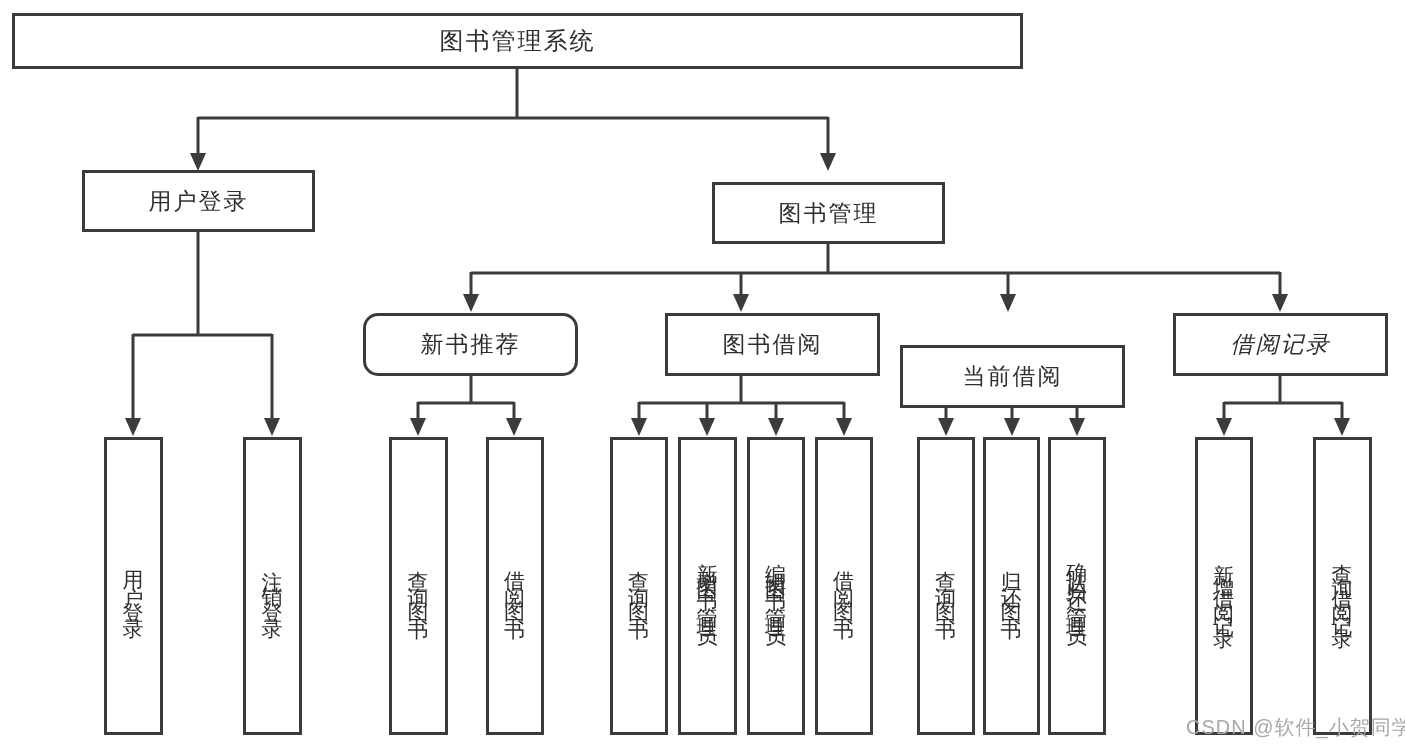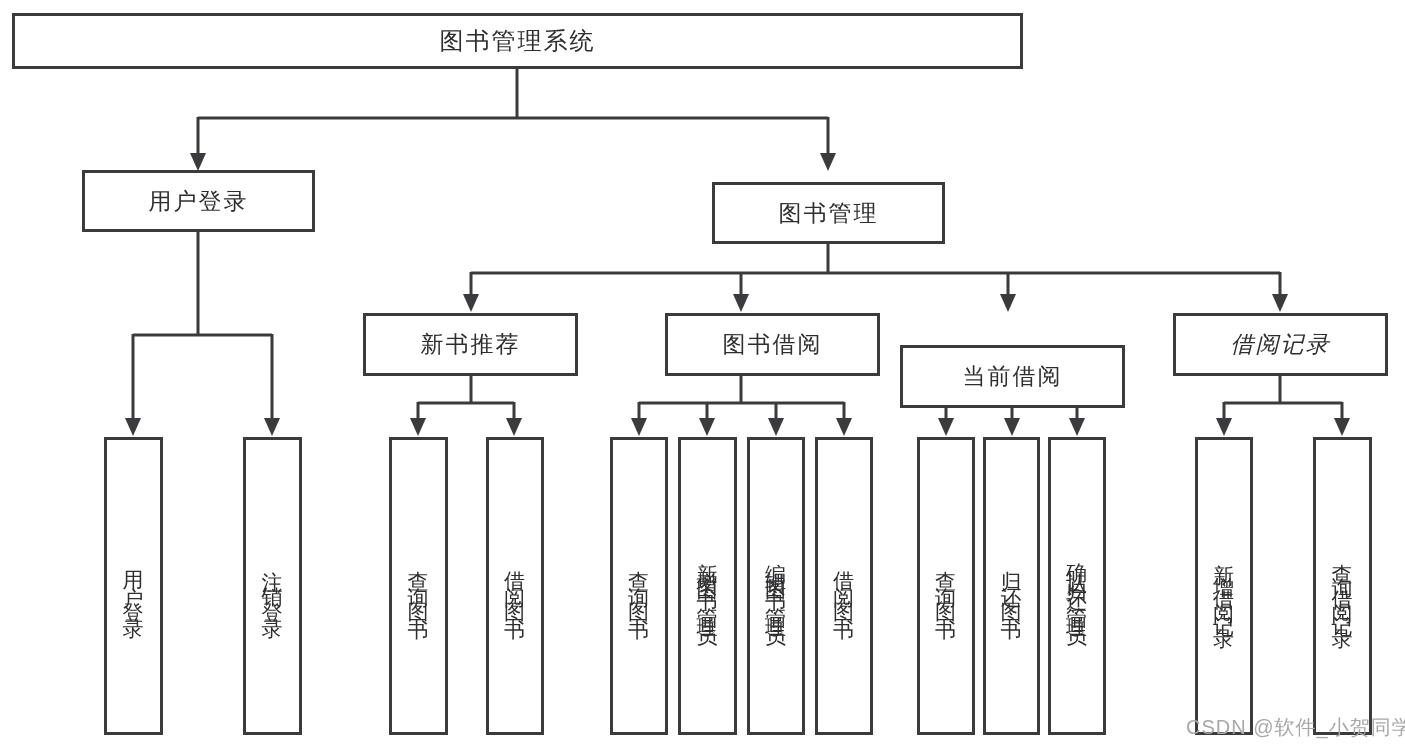--- a/index.html
+++ b/index.html
@@ -89,21 +89,21 @@
       <polygon points="1216,418 1232,418 1224,436"></polygon>
       <polygon points="1334,418 1350,418 1342,436"></polygon>
     </g>
   </svg>
 
   <div class="node root-node" style="left:12px; top:13px; width:1011px; height:56px;">图书管理系统</div>
 
   <div class="node h-node" style="left:82px; top:170px; width:233px; height:62px;">用户登录</div>
   <div class="node h-node" style="left:712px; top:170px; width:233px; height:62px;margin-top:12px;">图书管理</div>
 
-  <div class="node h-node" style="left:363px; top:313px; width:215px; height:63px;">新书推荐</div>
+  <div class="node h-node" style="left:363px; top:313px; width:215px; height:63px;border-radius:15px;">新书推荐</div>
   <div class="node h-node" style="left:634px; top:313px; width:215px; height:63px;margin-left:31px;">图书借阅</div>
   <div class="node h-node" style="left:900px; top:313px; width:225px; height:63px;margin-top:32px;">当前借阅</div>
   <div class="node h-node" style="left:1173px; top:313px; width:215px; height:63px;font-style:italic;">借阅记录</div>
 
   <div class="node leaf" style="left:104px; top:437px; width:59px; height:298px;">用户登录</div>
   <div class="node leaf" style="left:243px; top:437px; width:59px; height:298px;">注销登录</div>
 
   <div class="node leaf" style="left:389px; top:437px; width:59px; height:298px;">查询图书</div>
   <div class="node leaf" style="left:486px; top:437px; width:58px; height:298px;">借阅图书</div>
 

